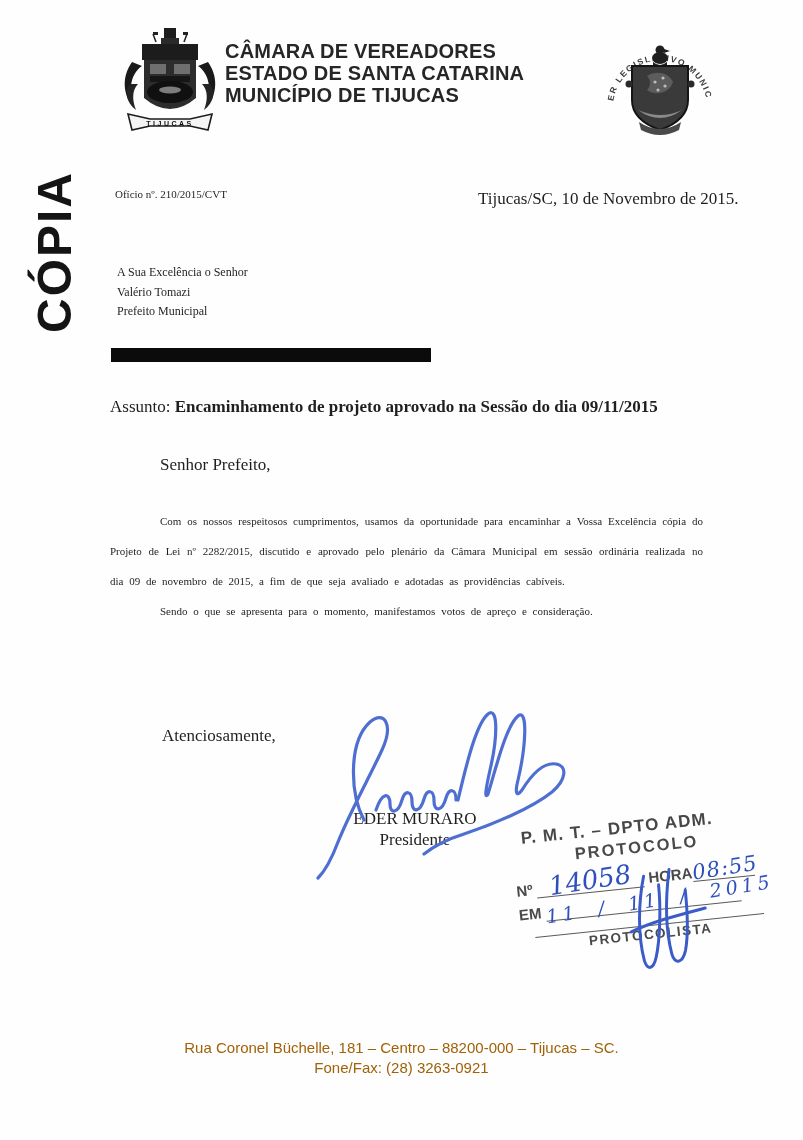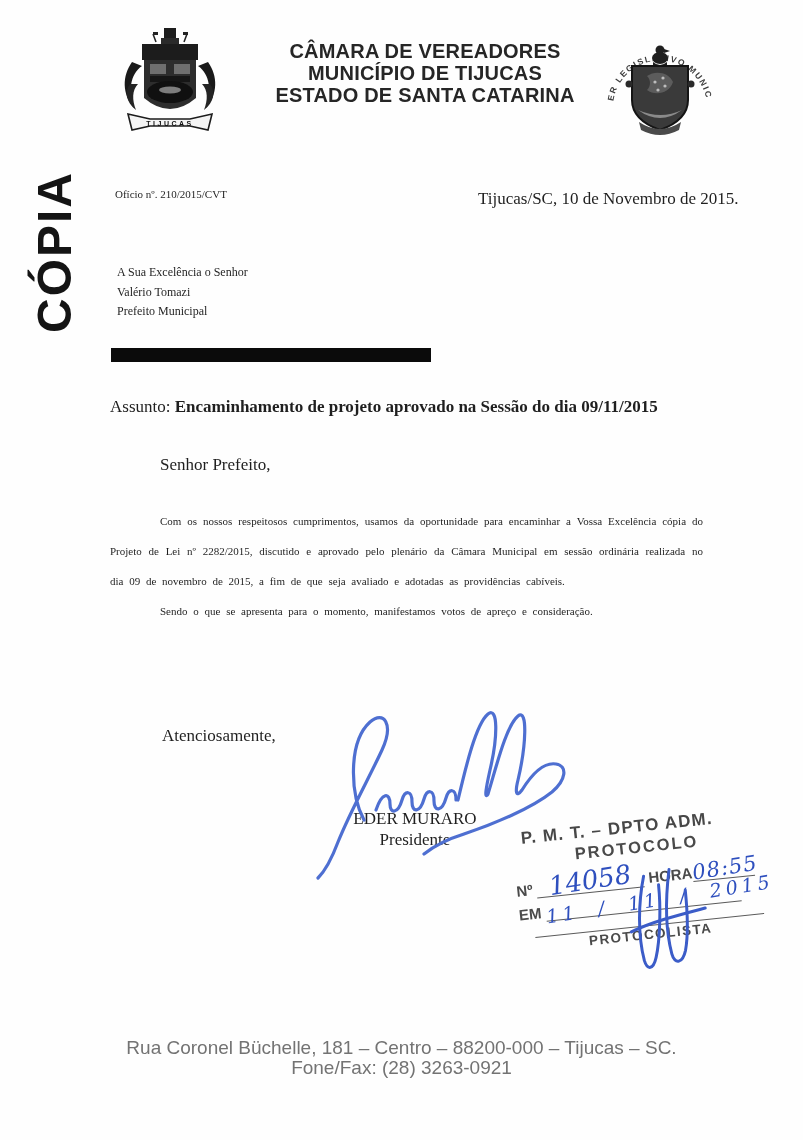--- a/index.html
+++ b/index.html
@@ -12,21 +12,21 @@
   .copia{
     position:absolute;left:-33px;top:222px;width:180px;height:60px;
     transform:rotate(-90deg);
     font-family:"Liberation Sans",sans-serif;font-weight:700;
     font-size:48px;letter-spacing:2px;color:#141414;text-align:center;
   }
   
   .crest{position:absolute;left:120px;top:26px;}
   .seal{position:absolute;left:601px;top:24px;}
   .lh-title{
-    position:absolute;left:225px;top:40px;width:400px;text-align:center;
+    position:absolute;left:225px;top:40px;width:400px;
     font-family:"Liberation Sans",sans-serif;font-weight:700;
     font-size:20px;line-height:22px;color:#262626;letter-spacing:.2px;
   }
   .seal-arc-text{font-family:"Liberation Sans",sans-serif;font-size:8.5px;font-weight:700;
     letter-spacing:1.6px;fill:#3c3c3c;}
   .banner-text{font-family:"Liberation Sans",sans-serif;font-size:7px;font-weight:700;
     letter-spacing:2.5px;fill:#101010;}
   
   .oficio{position:absolute;left:115px;top:188px;font-size:11px;}
   .date-line{position:absolute;left:438px;top:189px;font-size:17px;margin-left:40px;}
@@ -65,21 +65,21 @@
   .hw-date{font-size:19px;line-height:15px;letter-spacing:4px;word-spacing:10px;}
   .u-num{width:108px;}
   .u-hora{width:62px;}
   .u-date{width:196px;}
   .stamp-l5{margin-top:14px;margin-left:14px;width:230px;border-top:1.6px solid #5a5a5a;
     text-align:center;font-size:13.5px;font-weight:700;letter-spacing:1.5px;padding-top:1px;}
   .initials-svg{position:absolute;left:102px;top:52px;}
   
   .footer{
     position:absolute;left:0;top:1038px;width:803px;text-align:center;
-    font-family:"Liberation Sans",sans-serif;font-size:19px;line-height:20px;color:#737373;
+    font-family:"Liberation Sans",sans-serif;font-size:15px;line-height:20px;color:#a16207;
   }
 </style>
 </head>
 <body>
 
 <div class="page">
 
   <div class="copia">CÓPIA</div>
 
   <svg class="crest" width="100" height="120" viewBox="0 0 100 120">
@@ -100,22 +100,22 @@
       <path d="M88 36 C98 50 98 68 86 82 C92 66 90 48 78 40 Z" fill="#1a1a1a"></path>
       <path d="M10 58 C4 66 6 76 16 84 C12 74 12 64 18 58 Z" fill="#242424"></path>
       <path d="M90 58 C96 66 94 76 84 84 C88 74 88 64 82 58 Z" fill="#242424"></path>
       <path d="M8 88 L30 93 L70 93 L92 88 L88 104 L70 100 L30 100 L12 104 Z" fill="#f4f4f4" stroke="#1c1c1c" stroke-width="1.6"></path>
       <text class="banner-text" x="50" y="99.5" text-anchor="middle">TIJUCAS</text>
     </g>
   </svg>
 
   <div class="lh-title">
     <div>CÂMARA DE VEREADORES</div>
+    <div>ESTADO DE SANTA CATARINA</div>
     <div>MUNICÍPIO DE TIJUCAS</div>
-    <div>ESTADO DE SANTA CATARINA</div>
   </div>
 
   <svg class="seal" width="118" height="128" viewBox="0 0 118 128">
     <defs>
       <path id="sealArc" d="M 13 74 A 47 47 0 0 1 105 74" fill="none"></path>
     </defs>
     <text class="seal-arc-text">
       <textPath href="#sealArc" startOffset="50%" text-anchor="middle">PODER LEGISLATIVO MUNICIPAL</textPath>
     </text>
     <g>

